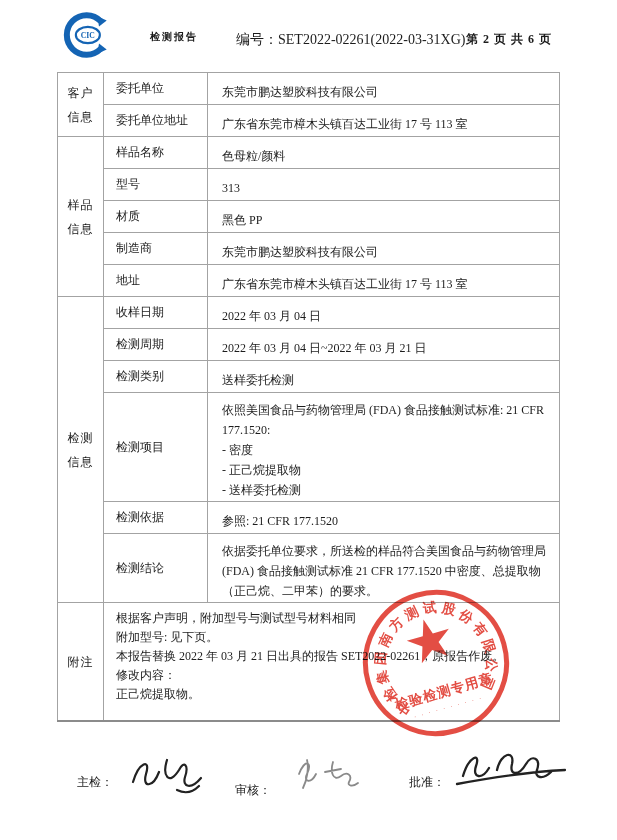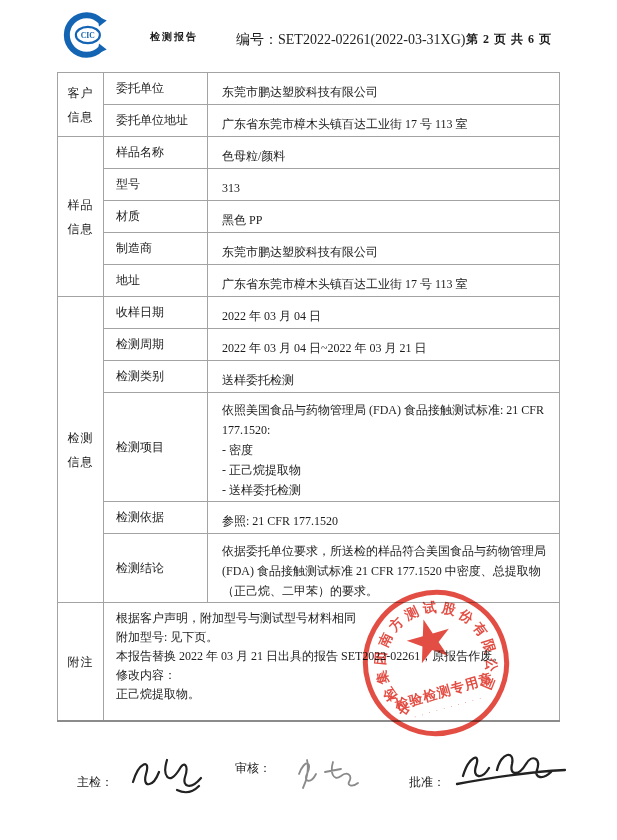--- a/index.html
+++ b/index.html
@@ -153,21 +153,21 @@
         </td>
       </tr>
     </tbody>
 </table>
 
 <div class="sig-area">
   <span class="sig-label" style="left:20px; top:30px;">主检：</span>
   <svg class="sig-svg" style="left:62px; top:6px;" width="96" height="48" viewBox="0 0 96 48">
     <path d="M14,32 C20,12 32,8 27,24 C23,38 34,38 40,22 M48,10 C43,26 50,36 60,20 C65,10 70,15 66,27 C63,37 72,40 82,28 M58,40 C66,44 74,42 80,36" stroke="#222222" stroke-width="2.2" fill="none" stroke-linecap="round"></path>
   </svg>
-  <span class="sig-label" style="left:178px; top:16px;">审核：</span>
+  <span class="sig-label" style="left:178px; top:38px;">审核：</span>
   <svg class="sig-svg" style="left:226px; top:8px;" width="92" height="44" viewBox="0 0 92 44">
     <path d="M16,22 C22,6 30,10 24,22 C20,30 28,32 33,22 M24,8 C26,16 24,28 20,36 M42,20 L58,17 M50,10 C47,20 50,30 58,24 C64,19 70,23 66,30 C64,34 70,35 75,31" stroke="#8a8a8a" stroke-width="1.8" fill="none" stroke-linecap="round"></path>
   </svg>
   <span class="sig-label" style="left:352px; top:30px;">批准：</span>
   <svg class="sig-svg" style="left:396px; top:0px;" width="120" height="52" viewBox="0 0 120 52">
     <path d="M10,32 C16,12 28,8 23,22 C19,34 29,36 36,24 M44,26 C48,8 62,6 59,20 C56,32 66,32 73,20 C79,10 88,14 84,26 C81,34 90,36 98,28 M4,40 C36,34 74,28 112,26" stroke="#222222" stroke-width="2.3" fill="none" stroke-linecap="round"></path>
   </svg>
 
 </div>
 

